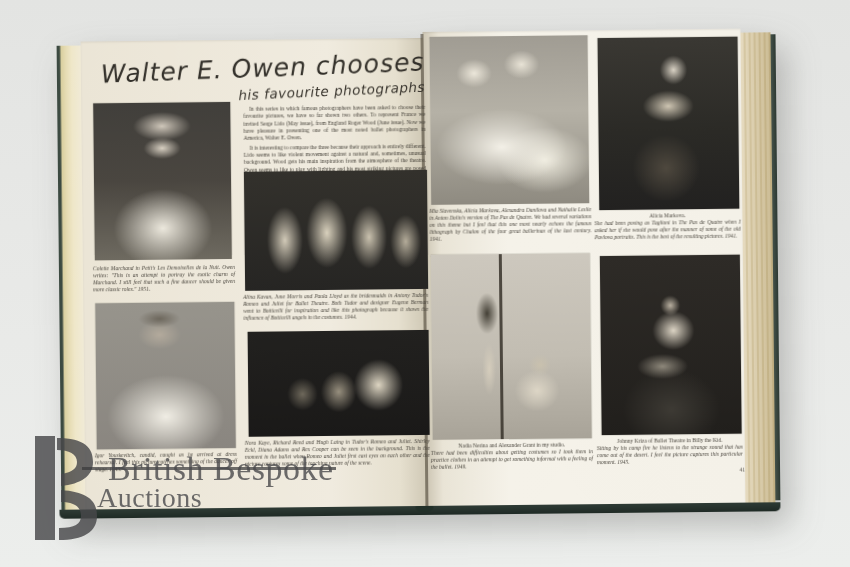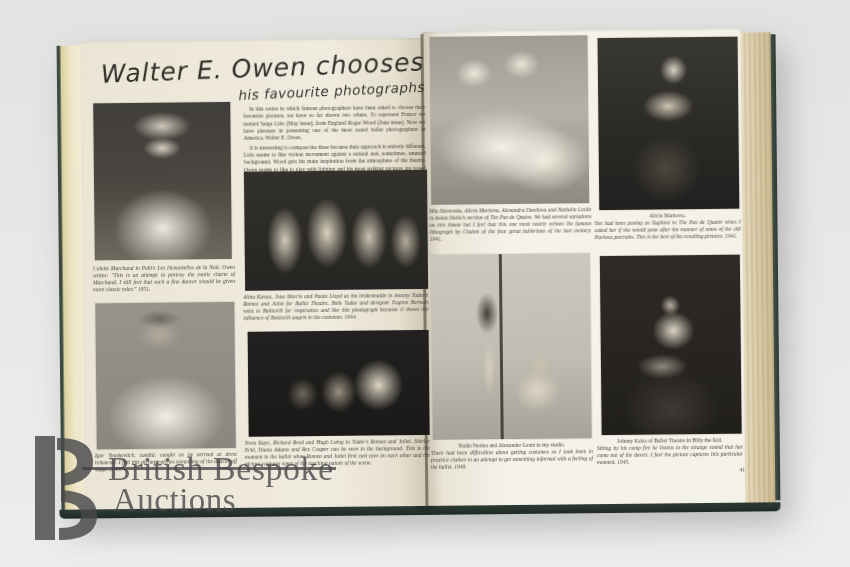--- a/index.html
+++ b/index.html
@@ -105,22 +105,22 @@
   .caption-h{left:538px;top:414px;width:146px;}
   .page-num{position:absolute;left:672px;top:444px;width:14px;text-align:right;
     font-family:"Liberation Serif",serif;font-size:5.5px;color:#56524a;}
 
   
   .watermark{position:absolute;left:0;top:0;width:791px;height:567px;z-index:10;
     pointer-events:none;}
   .wm-logo{position:absolute;left:16px;top:436px;}
   .wm-text1{position:absolute;left:108px;top:450px;font-family:"Liberation Serif",serif;
     font-size:34px;font-weight:500;color:rgba(72,72,75,.80);letter-spacing:.5px;}
-  .wm-text2{position:absolute;left:113px;top:482px;font-family:"Liberation Serif",serif;
-    font-size:33px;font-weight:500;color:rgba(72,72,75,.80);letter-spacing:.5px;}
+  .wm-text2{position:absolute;left:97px;top:482px;font-family:"Liberation Serif",serif;
+    font-size:28px;font-weight:500;color:rgba(72,72,75,.80);letter-spacing:.5px;}
   .wm-line{position:absolute;left:82px;top:467px;width:254px;height:3px;
     background:rgba(58,58,60,.72);}
 </style>
 </head>
 <body>
 
 <div class="scene">
 
   <div class="book">
     <div class="fore-edge-left"></div>

